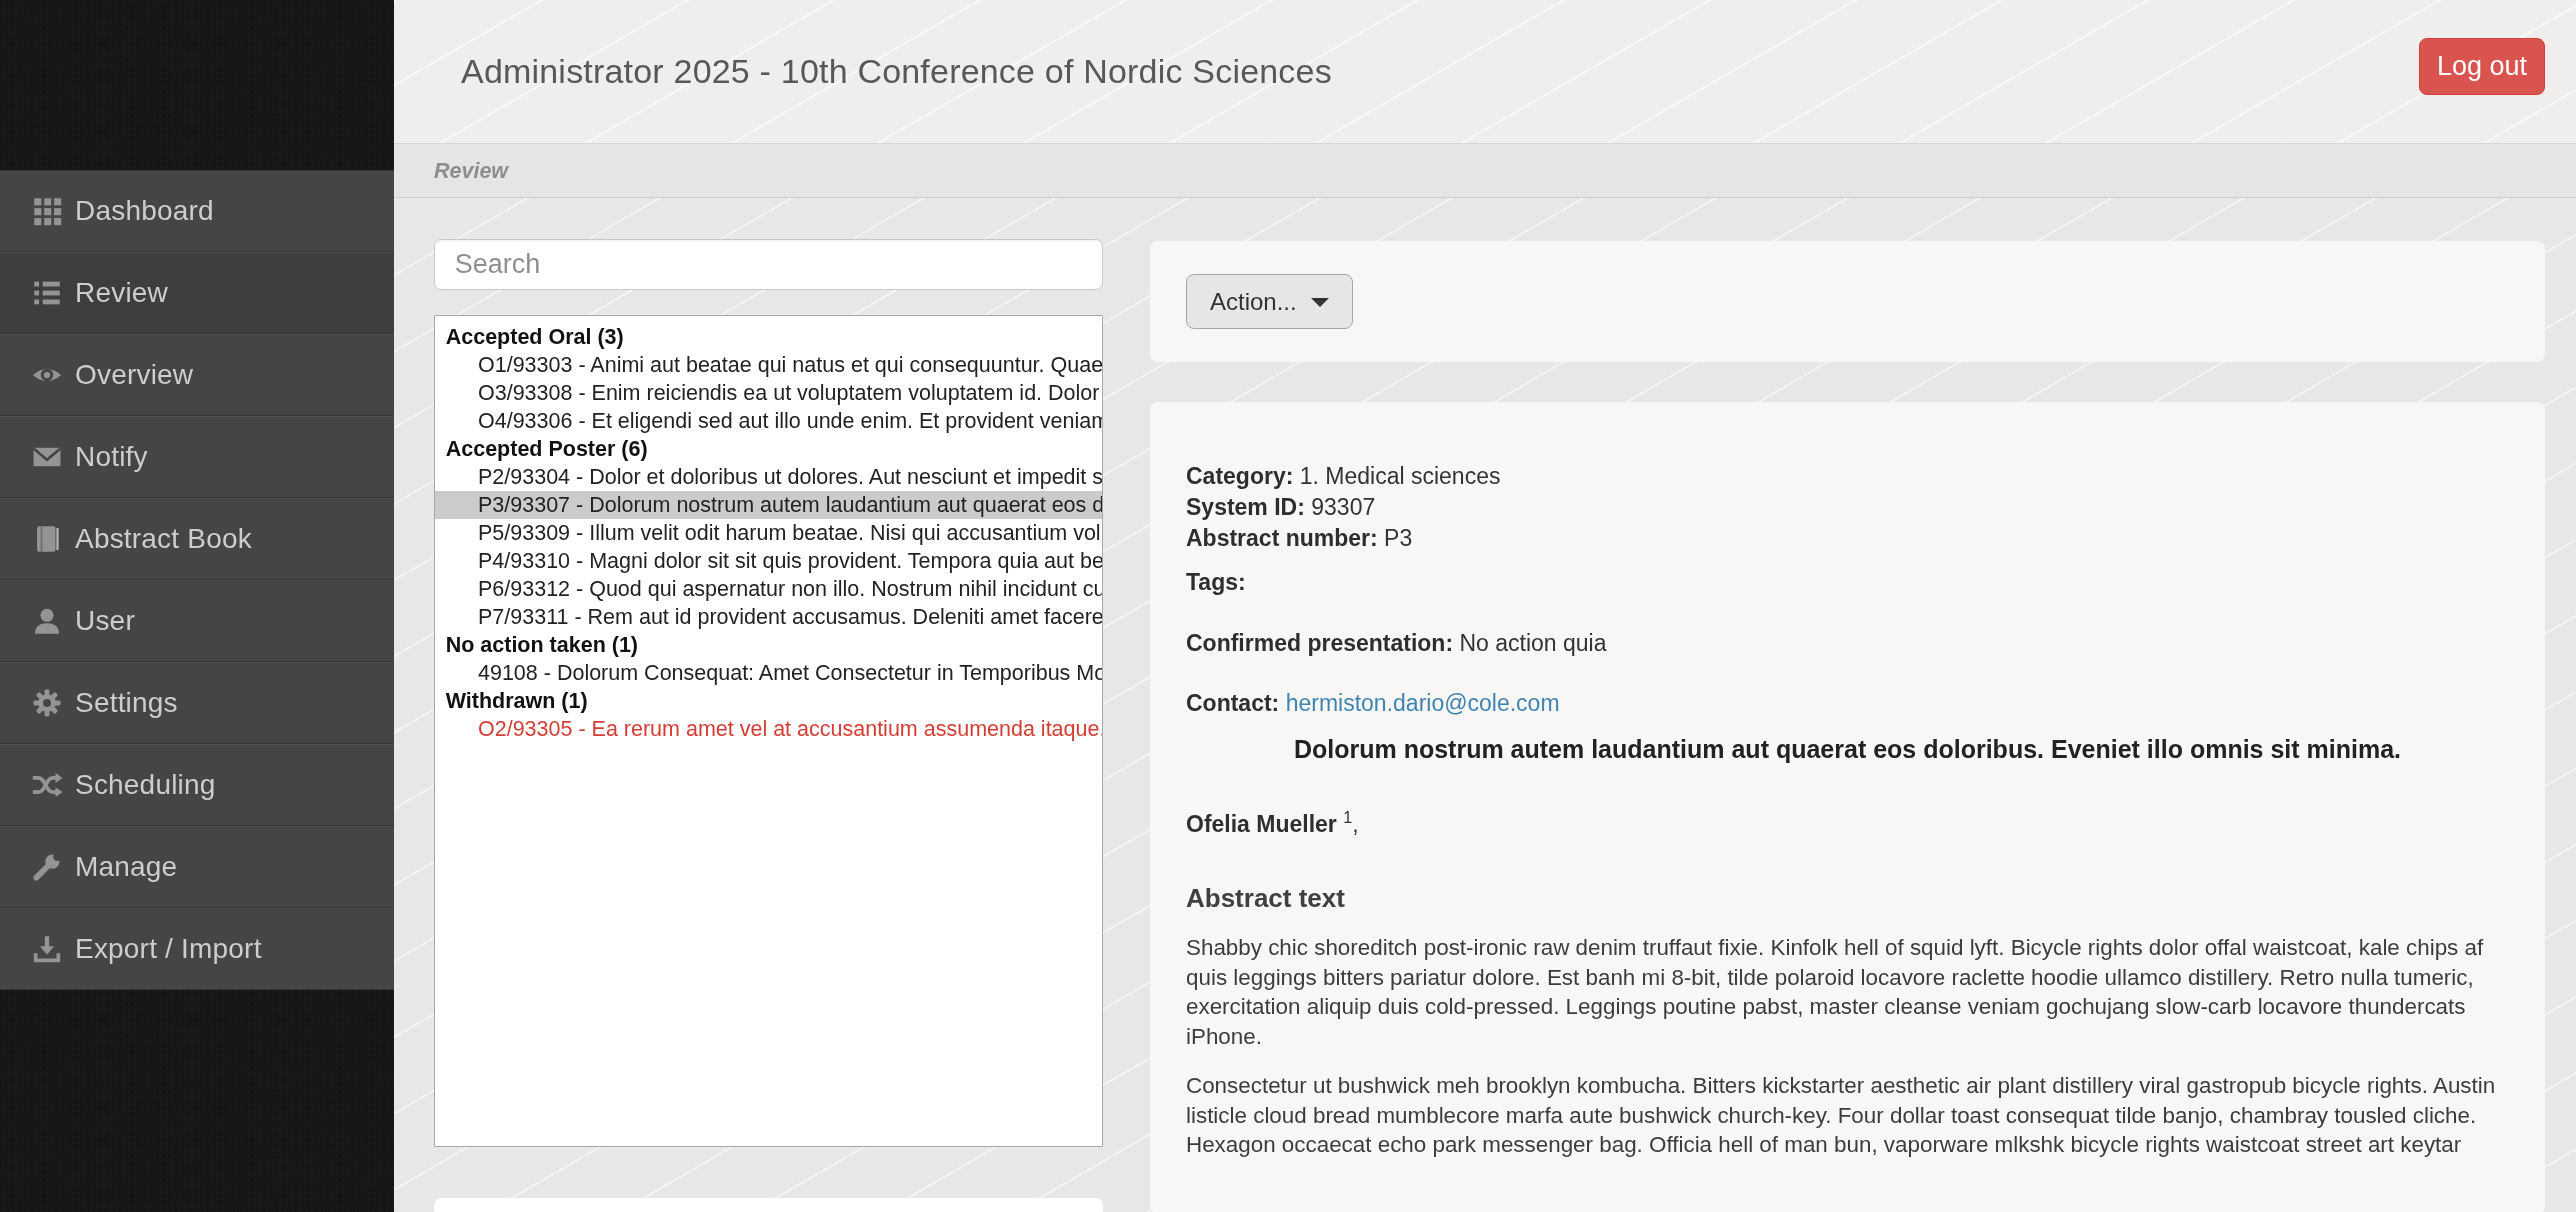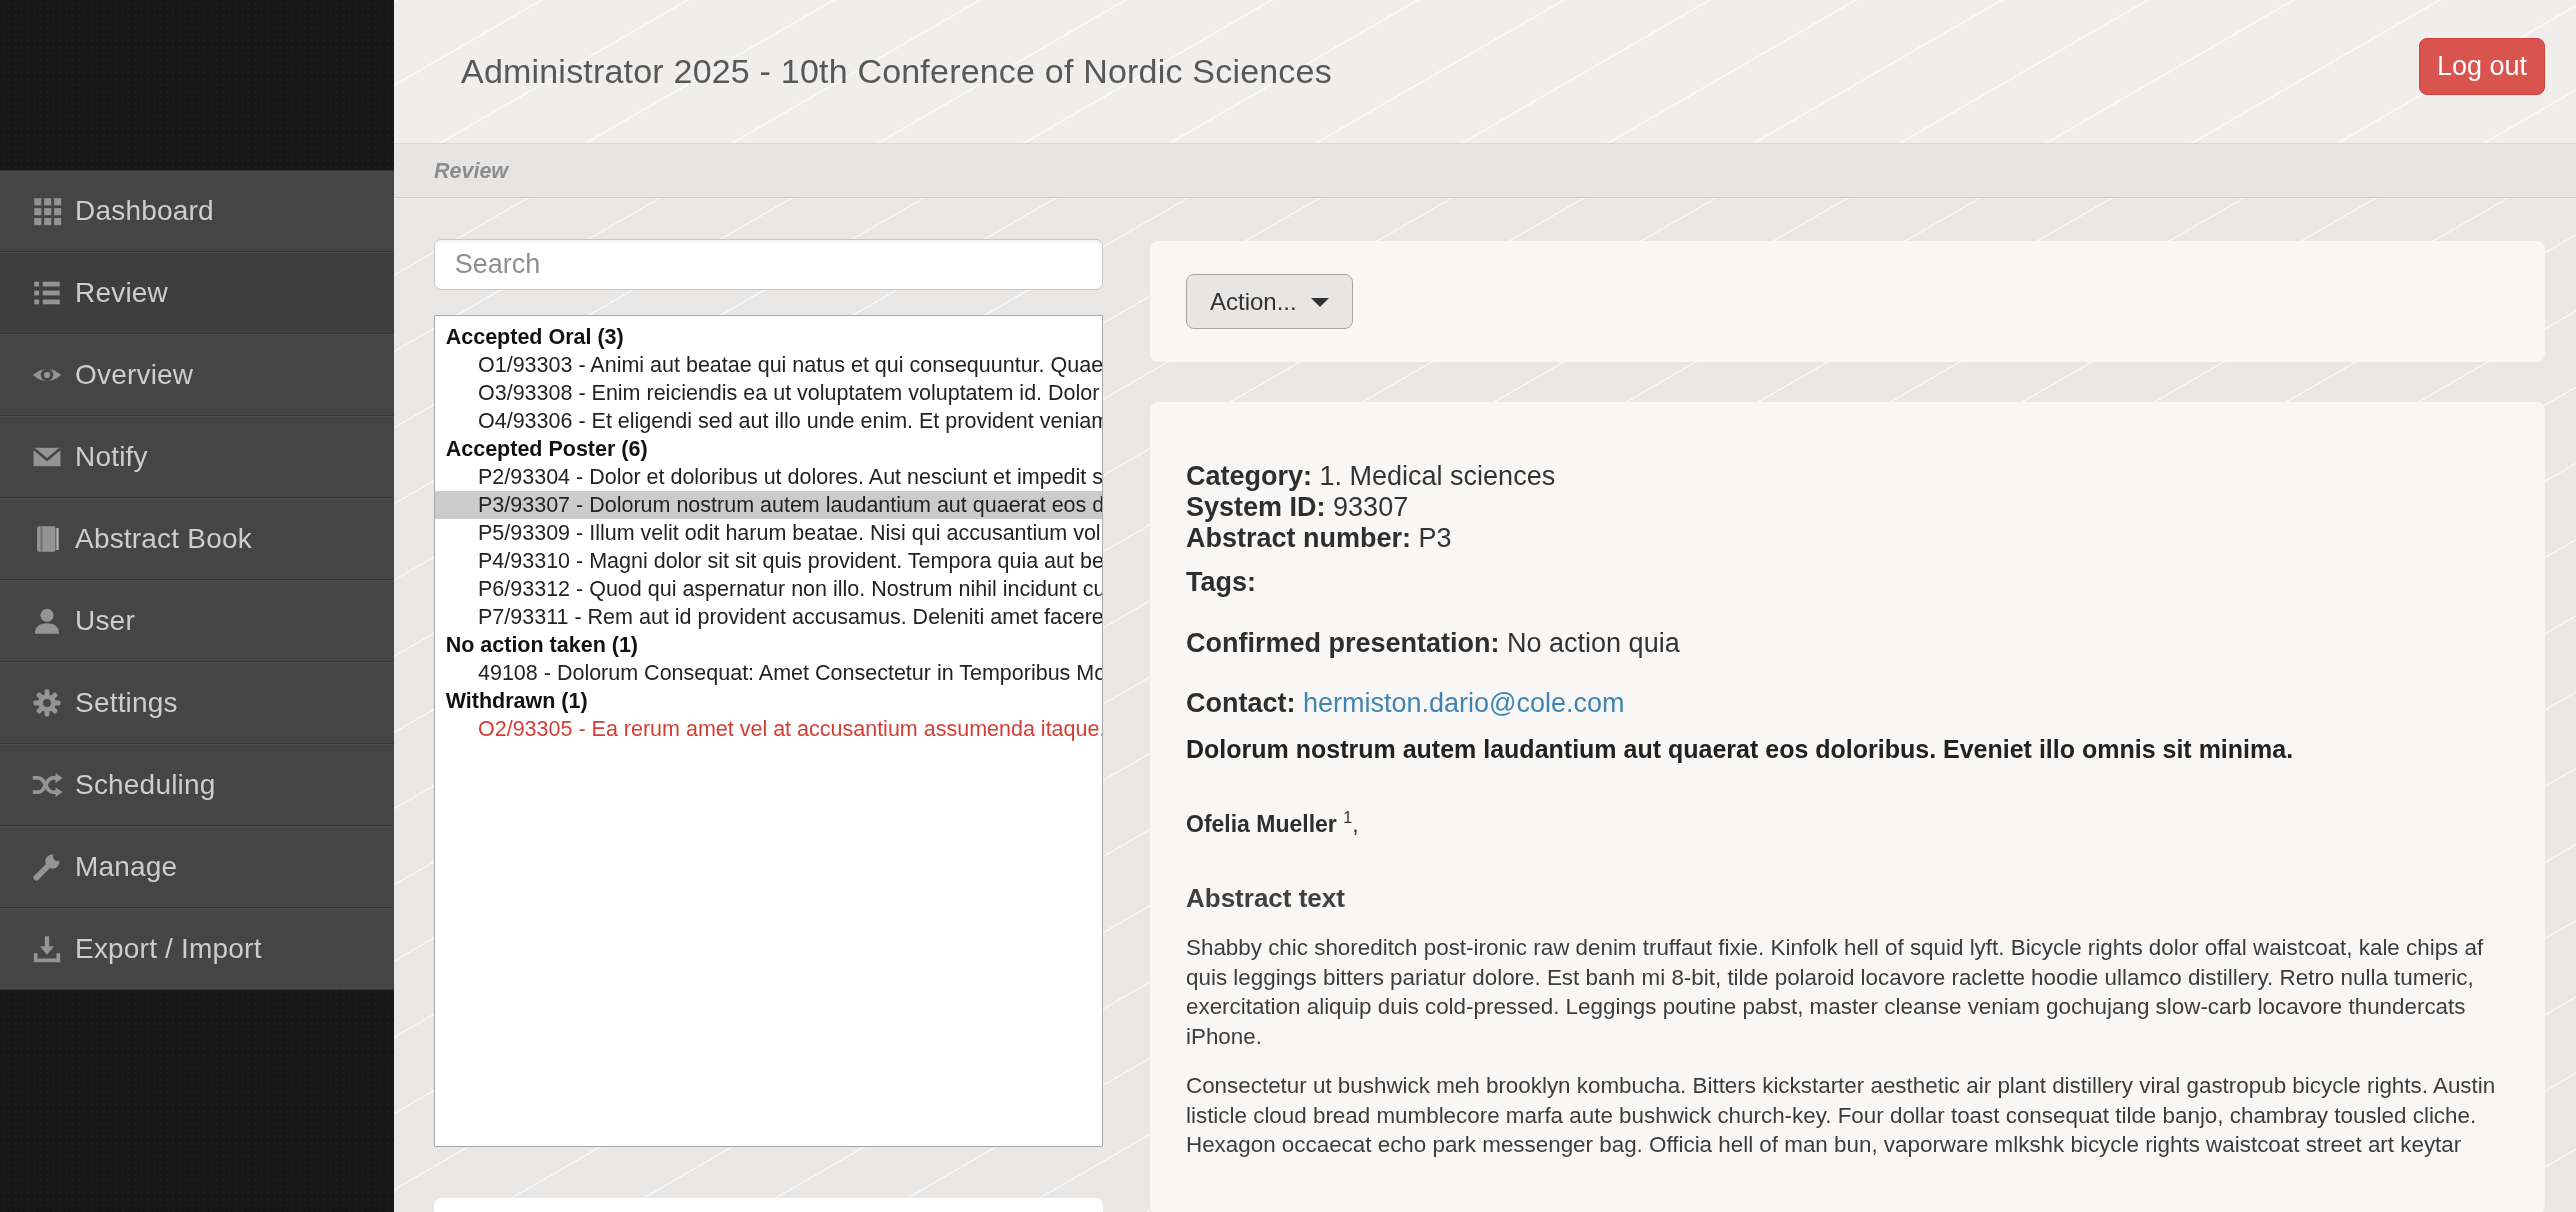--- a/index.html
+++ b/index.html
@@ -90,27 +90,27 @@
   .action-btn{
     position:absolute;left:36px;top:33px;height:55px;padding:0 23px;
     background:#e7e6e5;border:1.8px solid #a6a6a6;border-radius:8px;
     font-family:inherit;font-size:24px;color:#333;cursor:pointer;
   }
   .caret-down{
     display:inline-block;width:0;height:0;margin-left:14.3px;position:relative;top:-2.7px;
     border-left:9px solid transparent;border-right:9px solid transparent;border-top:9.8px solid #333;
   }
   .detail-panel{margin-top:40px;min-height:805px;padding:59px 36px 54px 36px;color:#333;}
-  .field-line{font-size:27px;line-height:31px;}
+  .field-line{font-size:23px;line-height:31px;}
   .b{font-weight:bold;color:#2e2e2e;}
   .tags-line{margin-top:12.5px;}
   .confirmed-line{margin-top:30px;}
   .contact-line{margin-top:29.5px;}
   .email-link{color:#3f84b3;text-decoration:none;cursor:pointer;}
-  .detail-title{margin-top:16px;font-size:25px;font-weight:bold;color:#222;}
+  .detail-title{margin-top:16px;font-size:25px;font-weight:bold;color:#222;text-align:center;}
   .author-line{margin-top:45px;font-size:23px;}
   .author-line sup,.affil-line sup{font-size:16px;}
   .affil-line{margin-top:3.6px;font-size:22.4px;line-height:30px;}
   .abstract-heading{margin-top:45px;font-size:26px;font-weight:bold;color:#404040;}
   .para{margin-top:19.7px;font-size:22.4px;line-height:29.5px;color:#3c3c3c;max-width:1324px;}
 </style>
 </head>
 <body>
 
 <div class="app">

